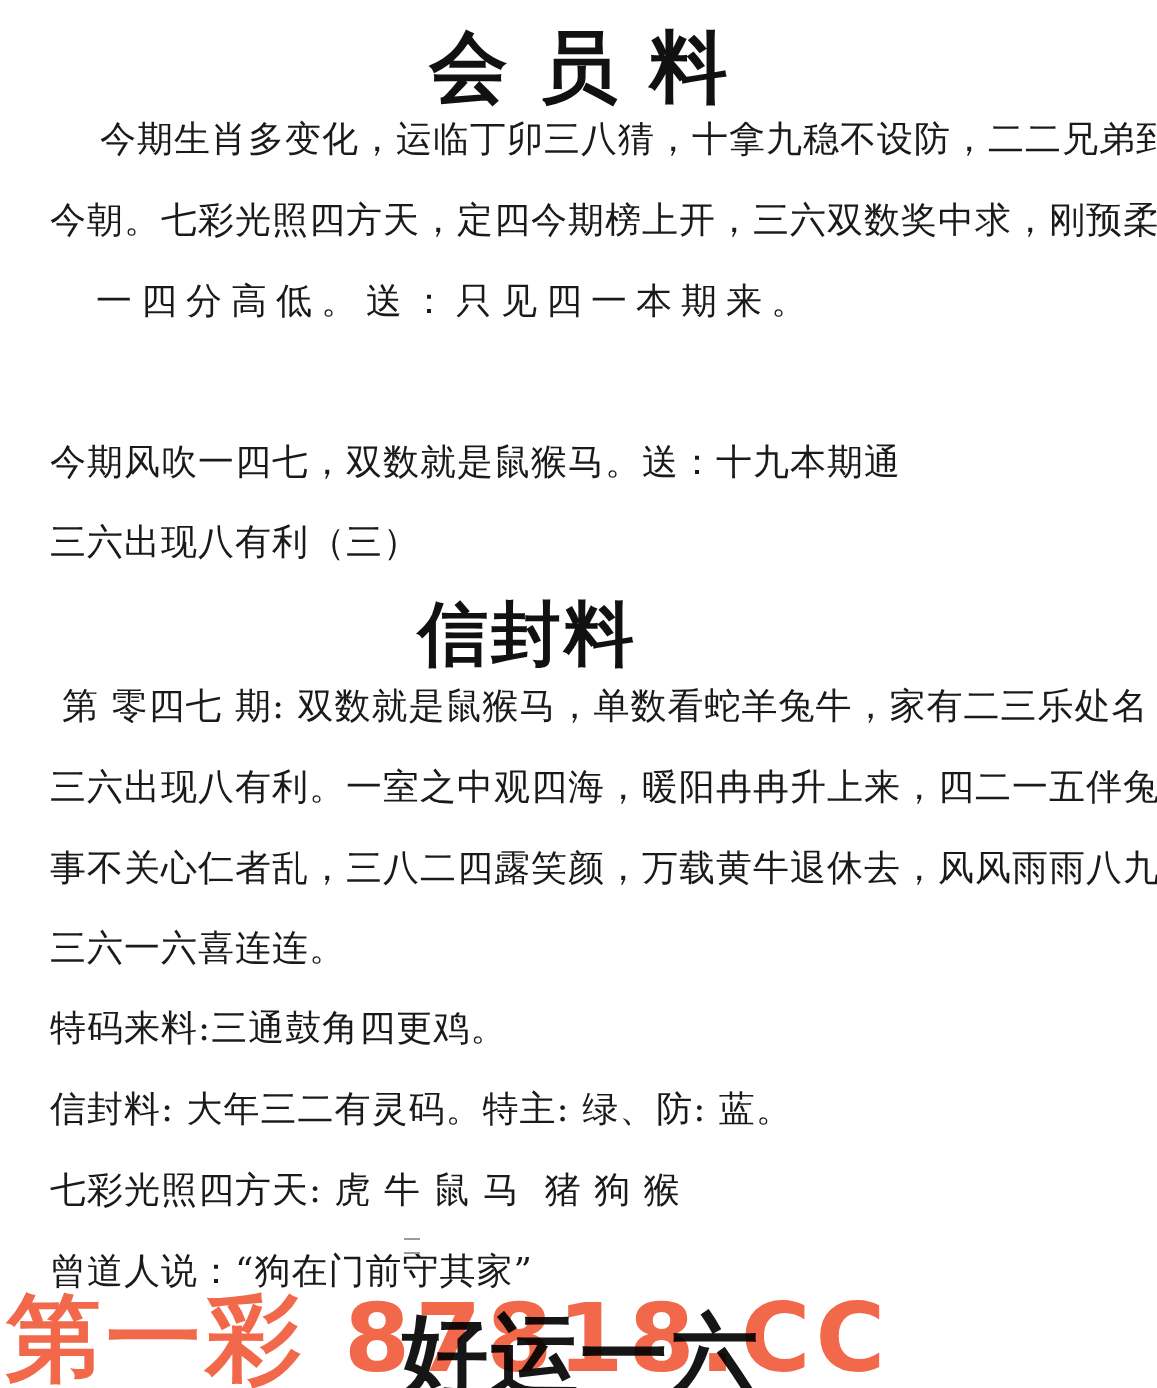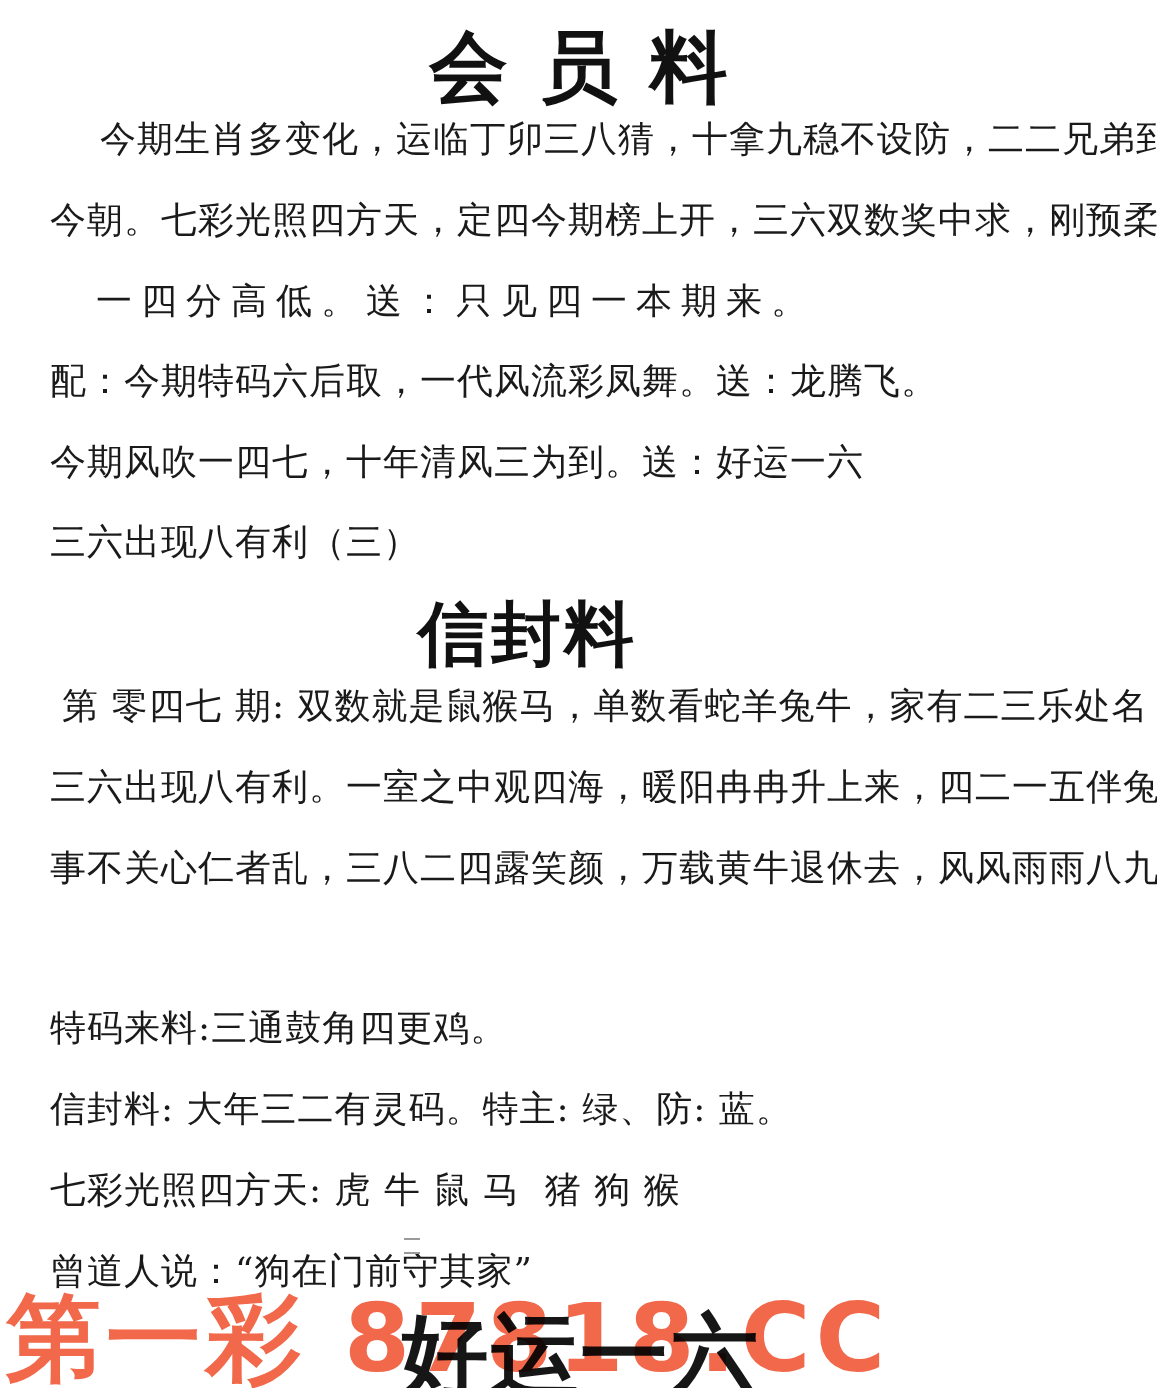--- a/index.html
+++ b/index.html
@@ -64,35 +64,35 @@
 <div class="scan-page">
 
   <div class="member-title">会员料</div>
 
   <div class="doc-line indent-first" style="top:118px">今期生肖多变化，运临丁卯三八猜，十拿九稳不设防，二二兄弟到</div>
 
   <div class="doc-line" style="top:199px">今朝。七彩光照四方天，定四今期榜上开，三六双数奖中求，刚预柔</div>
 
   <div class="doc-line spread" style="top:280px">一四分高低。送：只见四一本期来。</div>
 
-  <div class="doc-line" style="top:360px">配：今期特码六后取，一代风流彩凤舞。送：龙腾飞。</div>
 
-  <div class="doc-line" style="top:441px">今期风吹一四七，十年清风三为到。送：好运一六</div>
+  <div class="doc-line" style="top:441px">今期风吹一四七，双数就是鼠猴马。送：十九本期通</div>
 
   <div class="doc-line" style="top:521px">三六出现八有利（三）</div>
 
 
   <div class="envelope-title">信封料</div>
 
   <div class="doc-line small-indent" style="top:685px">第 零四七 期: 双数就是鼠猴马，单数看蛇羊兔牛，家有二三乐处名，</div>
 
   <div class="doc-line" style="top:766px">三六出现八有利。一室之中观四海，暖阳冉冉升上来，四二一五伴兔龙，</div>
 
   <div class="doc-line" style="top:847px">事不关心仁者乱，三八二四露笑颜，万载黄牛退休去，风风雨雨八九年，</div>
 
+  <div class="doc-line" style="top:927px">三六一六喜连连。</div>
 
   <div class="doc-line" style="top:1088px">信封料: 大年三二有灵码。特主: 绿、防: 蓝。</div>
 
   <div class="doc-line" style="top:1007px">特码来料:三通鼓角四更鸡。</div>
 
   <div class="doc-line" style="top:1169px">七彩光照四方天: 虎 牛 鼠 马  猪 狗 猴</div>
 
   <div class="doc-line" style="top:1250px">曾道人说：“狗在门前守其家”</div>
 
   <div class="scan-artifact"></div>

